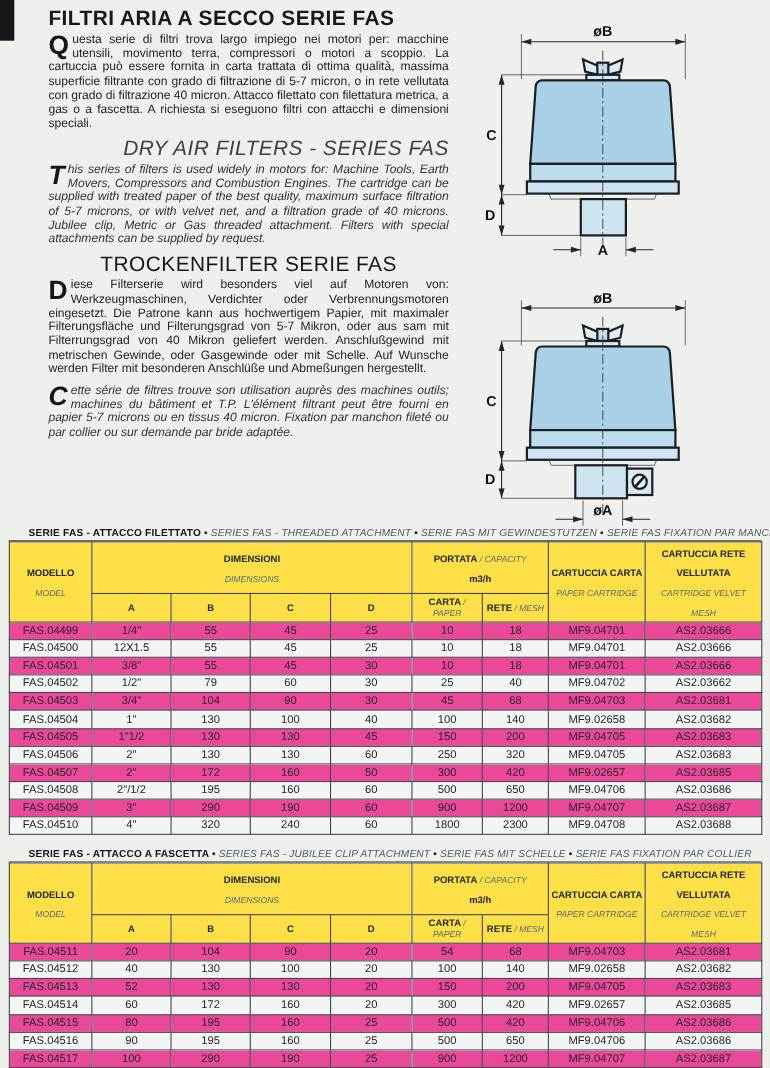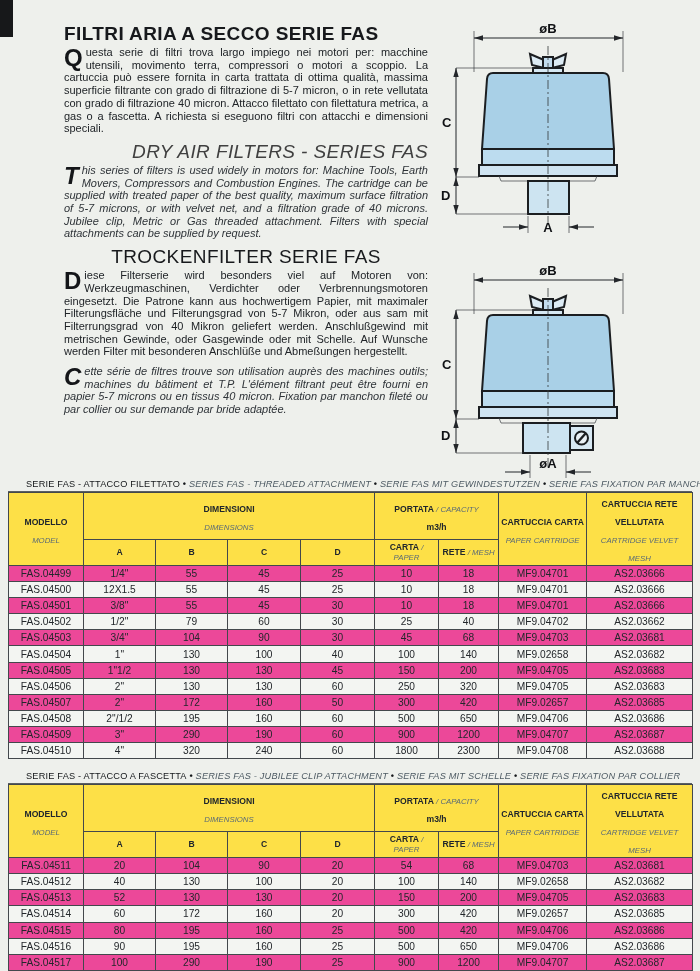--- a/index.html
+++ b/index.html
@@ -1,21 +1,21 @@
 <!DOCTYPE html>
 <html><head>
 <meta charset="utf-8">
 <style>
   html,body{margin:0;padding:0;}
   body{font-family:"Liberation Sans", sans-serif;}
   #page{position:relative;width:700px;height:971px;background:#eef0ec;overflow:hidden;color:#1c1f22;}
   #corner-mark{position:absolute;left:0;top:0;width:13px;height:37px;background:#17181a;}
 
   
-  #text-col{position:absolute;left:44px;top:24px;width:364px;margin-left:20px;}
+  #text-col{position:absolute;left:44px;top:8px;width:364px;}
   .sec-heading{font-size:19px;line-height:20px;font-weight:bold;letter-spacing:.4px;color:#17191c;margin:0;}
   .sec-heading.lt{font-weight:normal;text-align:center;}
   .sec-heading.it-style{font-style:italic;font-weight:normal;color:#404040;text-align:right;}
   .sec-body{font-size:11px;line-height:12.7px;text-align:justify;margin:2px 0 0 0;color:#202428;}
   .sec-body.it-style{font-style:italic;color:#2e3338;}
   .dropcap{float:left;font-size:24px;line-height:21px;font-weight:bold;padding:1px 3px 0 0;color:#141619;}
   .sec{margin-bottom:7px;}
 
   
   #diagrams{position:absolute;left:402px;top:20px;width:296px;}
@@ -23,21 +23,21 @@
   .dim-label{font-family:"Liberation Sans", sans-serif;font-weight:bold;font-size:13px;fill:#101215;}
   .dline{stroke:#23262a;stroke-width:1;fill:none;}
   .xline{stroke:#3a3e42;stroke-width:.7;fill:none;}
   .cline{stroke:#33373b;stroke-width:.8;fill:none;stroke-dasharray:9 3 2 3;}
   .arr{fill:#23262a;stroke:none;}
   .shape{stroke:#1b1e21;stroke-width:2;}
 
   
   #tables{position:absolute;left:8px;top:479px;width:684px;}
   .table-title{font-size:9.2px;letter-spacing:.2px;padding:0 0 2px 18px;border-bottom:1px solid #5a5f63;white-space:nowrap;color:#14171a;}
-  .seg-bold{font-weight:normal;color:#14171a;}
+  .seg-bold{font-weight:bold;color:#14171a;}
   .seg-italic{font-style:italic;color:#4d5a63;}
   .bullet{font-weight:bold;color:#14171a;}
   table.spec{width:684px;border-collapse:collapse;table-layout:fixed;margin:0 0 0 0;background:#f3f5f2;}
   table.spec th, table.spec td{border:1px solid #43484c;text-align:center;vertical-align:middle;padding:0 2px;overflow:hidden;}
   table.spec thead th{background:#fde047;}
   .h-main{font-size:8.6px;font-weight:bold;color:#20262c;line-height:10px;}
   .h-sub{font-size:7.8px;font-style:italic;font-weight:normal;color:#5b6b76;line-height:9px;}
   .h-row1 th{height:22px;}
   .h-row2 th{height:12px;font-size:8.6px;font-weight:bold;color:#20262c;}
   .h-row2 .h-sub{display:inline;}

